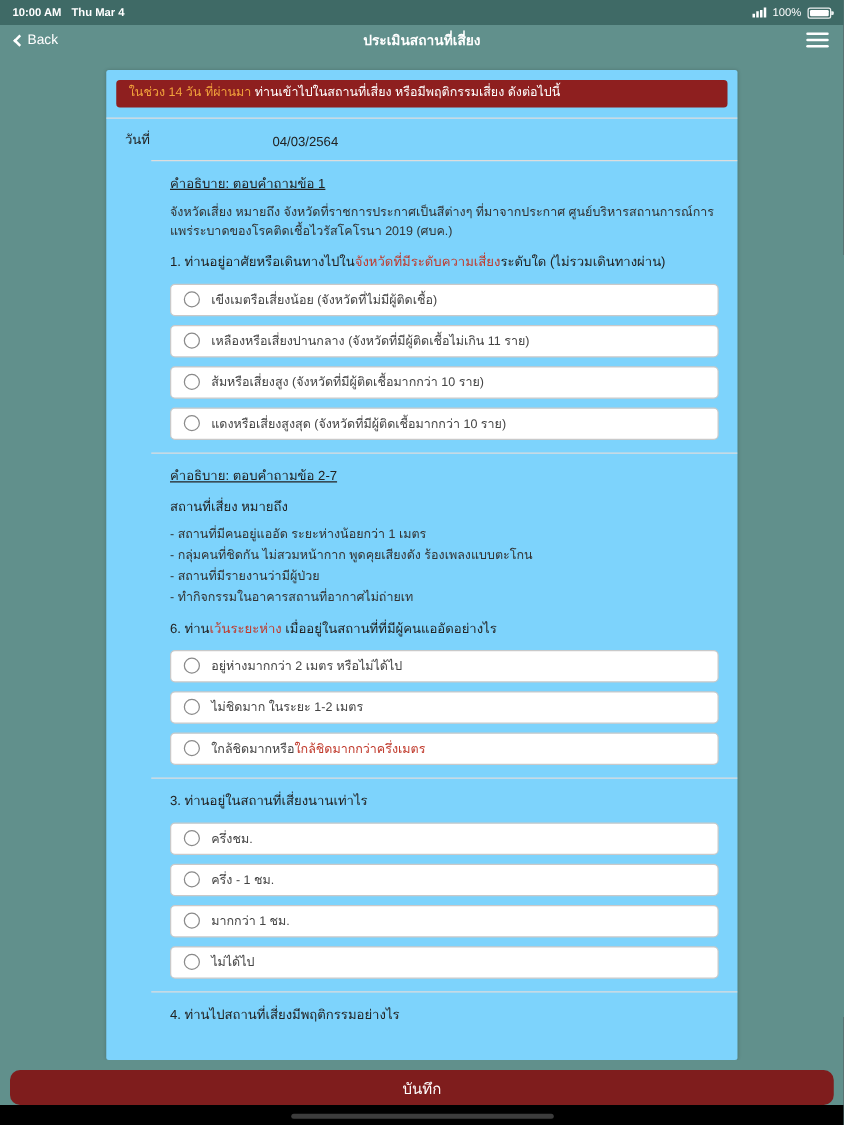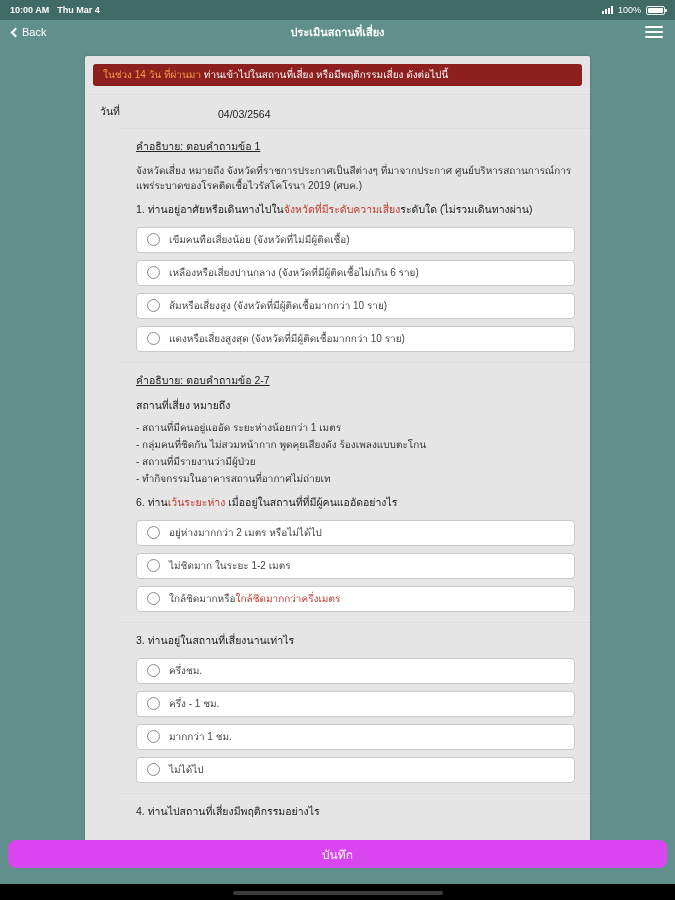--- a/index.html
+++ b/index.html
@@ -23,21 +23,21 @@
   .nav-bar { height:24px; display:flex; align-items:center; position:relative; padding:0 10px; color:#fff; }
   .back-btn { display:flex; align-items:center; gap:3px; font-size:11px; cursor:pointer; }
   .chevron-left { width:7px; height:7px; border-left:2px solid #fff; border-bottom:2px solid #fff;
                   transform:rotate(45deg); margin-left:2px; }
   .nav-title { position:absolute; left:50%; transform:translateX(-50%); font-size:11px; font-weight:bold; }
   .menu-btn { margin-left:auto; display:flex; flex-direction:column; gap:3px; cursor:pointer; padding:3px 2px; }
   .menu-btn i { display:block; width:18px; height:2px; background:#fff; border-radius:1px; }
 
   
   .content { position:absolute; top:44px; left:0; width:675px; height:804px; overflow:hidden; }
-  .card { width:505px; height:792px; margin:12px auto 0; background:#e5e5e5; border-radius:2px;
+  .card { width:505px; height:792px; margin:12px auto 0; background:#7dd3fc; border-radius:2px;
           overflow:hidden; box-shadow:0 0 3px rgba(0,0,0,.2); }
 
   .banner { margin:8px; background:#8e1f1f; color:#fff; font-size:10px; padding:4px 10px;
             border-radius:3px; line-height:1.35; }
   .banner .hl { color:#f2a33c; }
 
   .date-row { display:flex; align-items:flex-end; border-top:1px solid #ddd; padding:8px 15px; font-size:10.5px; color:#222; }
   .date-label { width:118px; }
 
   .section { border-top:1px solid #ddd; padding:9px 15px 3px;margin-left:36px; }
@@ -46,21 +46,21 @@
   .sub { font-size:10.5px; color:#222; margin-bottom:5px; }
   .bullet { font-size:10px; color:#333; line-height:1.7; }
   .question { font-size:10.5px; color:#222; margin:7px 0 9px; }
   .red { color:#c0392b; }
 
   .option { display:flex; align-items:center; border:1px solid #c9c9c9; border-radius:4px; height:26px;
             padding:0 10px; margin-bottom:7px; cursor:pointer; background:#fff; }
   .radio { width:13px; height:13px; border:1.5px solid #8a8a8a; border-radius:50%; margin-right:9px; flex:none; background:#fff; }
   .option-text { font-size:10px; color:#444; white-space:nowrap; }
 
-  .save-btn { position:absolute; left:8px; right:8px; bottom:32px; height:28px; background:#d946ef; color:#fff;
+  .save-btn { position:absolute; left:8px; right:8px; bottom:16px; height:28px; background:#7f1d1d; color:#fff;
               font-size:12px; border:none; border-radius:8px; display:flex; align-items:center; justify-content:center;
               cursor:pointer; font-family:inherit; }
 
   .home-bar { position:absolute; left:0; bottom:0; width:100%; height:16px; background:#000; }
   .home-indicator { position:absolute; left:50%; bottom:5px; transform:translateX(-50%); width:210px; height:4px;
                     border-radius:2px; background:#3c3c3c; }
 </style>
 </head>
 <body>
 
@@ -111,25 +111,25 @@
       </div>
 
       <div class="section">
         <div class="section-heading">คำอธิบาย: ตอบคำถามข้อ 1</div>
         <div class="desc">จังหวัดเสี่ยง หมายถึง จังหวัดที่ราชการประกาศเป็นสีต่างๆ ที่มาจากประกาศ ศูนย์บริหารสถานการณ์การแพร่ระบาดของโรคติดเชื้อไวรัสโคโรนา 2019 (ศบค.)</div>
         <div class="question">
           <span>1. ท่านอยู่อาศัยหรือเดินทางไปใน</span><span class="red">จังหวัดที่มีระดับความเสี่ยง</span><span>ระดับใด (ไม่รวมเดินทางผ่าน)</span>
         </div>
         <div class="option">
           <span class="radio"></span>
-          <span class="option-text">เขีมคนทือเสี่ยงน้อย (จังหวัดที่ไม่มีผู้ติดเชื้อ)</span>
+          <span class="option-text">เขีงเมตรือเสี่ยงน้อย (จังหวัดที่ไม่มีผู้ติดเชื้อ)</span>
         </div>
         <div class="option">
           <span class="radio"></span>
-          <span class="option-text">เหลืองหรือเสี่ยงปานกลาง (จังหวัดที่มีผู้ติดเชื้อไม่เกิน 6 ราย)</span>
+          <span class="option-text">เหลืองหรือเสี่ยงปานกลาง (จังหวัดที่มีผู้ติดเชื้อไม่เกิน 11 ราย)</span>
         </div>
         <div class="option">
           <span class="radio"></span>
           <span class="option-text">ส้มหรือเสี่ยงสูง (จังหวัดที่มีผู้ติดเชื้อมากกว่า 10 ราย)</span>
         </div>
         <div class="option">
           <span class="radio"></span>
           <span class="option-text">แดงหรือเสี่ยงสูงสุด (จังหวัดที่มีผู้ติดเชื้อมากกว่า 10 ราย)</span>
         </div>
       </div>

